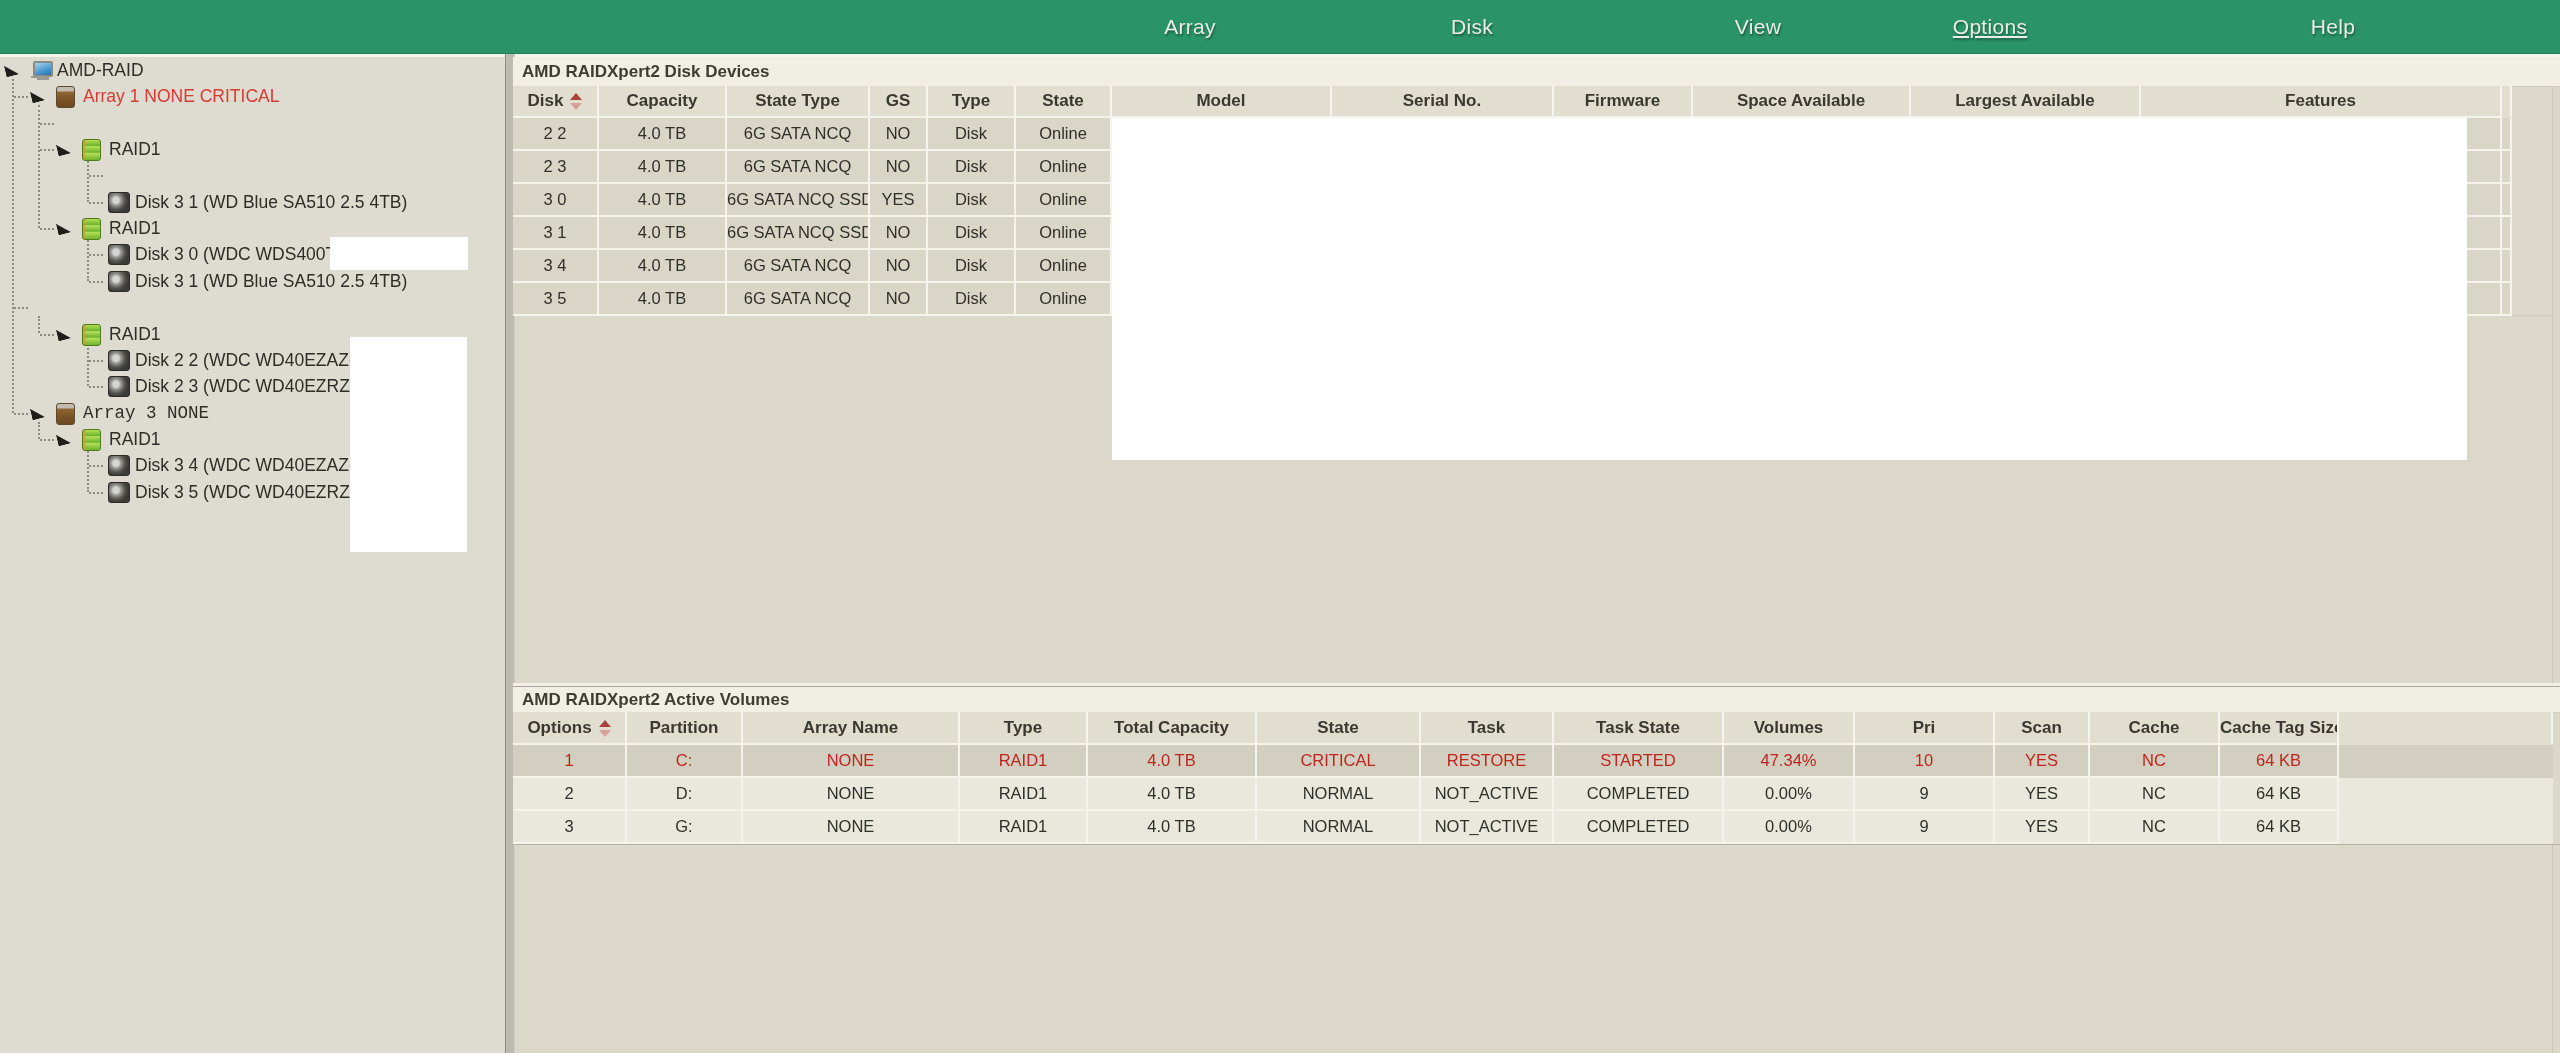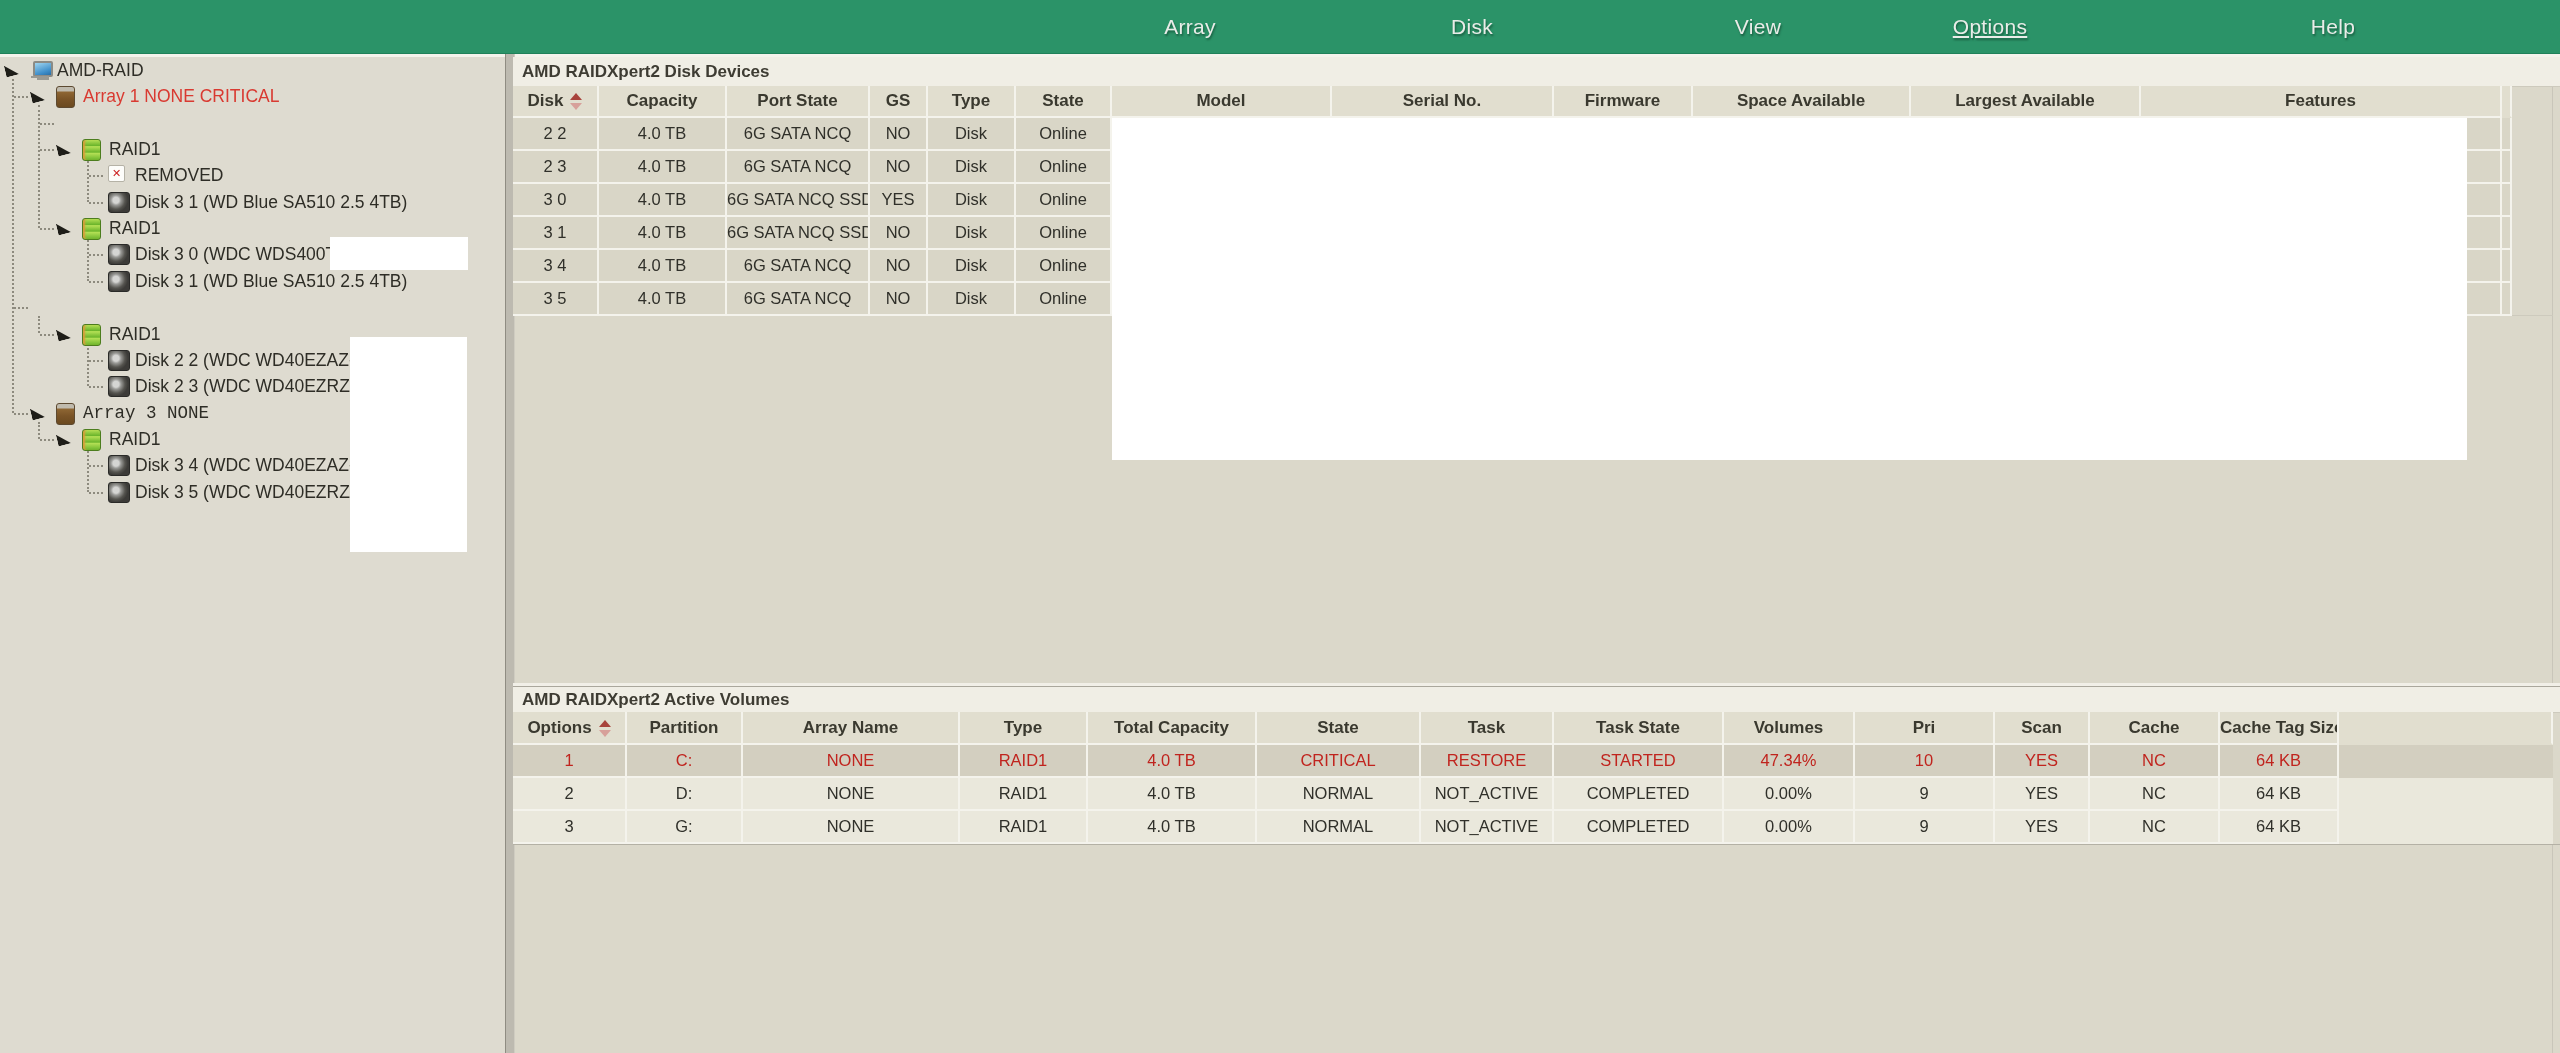--- a/index.html
+++ b/index.html
@@ -135,24 +135,20 @@
     <div class="tree-item" style="top: 26.35px; text-decoration: underline;">
       <div class="expander" style="left: 31px; top: 7px;"></div>
       <div class="ticon ic-array" style="left: 56px; top: 3px;"></div>
       <span class="tree-label critical" style="left: 83px;">Array 1 NONE CRITICAL</span>
     </div>
     <div class="tree-item" style="top: 79.05px;">
       <div class="expander" style="left: 57px; top: 7px;"></div>
       <div class="ticon ic-raid" style="left: 82px; top: 3px;"></div>
       <span class="tree-label" style="left: 109px;">RAID1</span>
     </div>
-    <div class="tree-item" style="top: 105.4px;">
-      <div class="ticon ic-removed" style="left: 108px; top: 3px;"></div>
-      <span class="tree-label" style="left: 135px;">REMOVED</span>
-    </div>
     <div class="tree-item" style="top: 131.75px;">
       <div class="ticon ic-disk" style="left: 108px; top: 3px;"></div>
       <span class="tree-label" style="left: 135px;">Disk 3 1 (WD Blue SA510 2.5 4TB)</span>
     </div>
     <div class="tree-item" style="top: 158.1px;">
       <div class="expander" style="left: 57px; top: 7px;"></div>
       <div class="ticon ic-raid" style="left: 82px; top: 3px;"></div>
       <span class="tree-label" style="left: 109px;">RAID1</span>
     </div>
     <div class="tree-item" style="top: 184.45px;">
@@ -214,21 +210,21 @@
       <col style="width: 139px;">
       <col style="width: 218px;">
       <col style="width: 230px;">
       <col style="width: 361px;">
       <col style="width: 10px;">
     </colgroup>
     <thead>
       <tr>
         <th><span>Disk</span><span class="sort-icon"><div class="sort-up"></div><div class="sort-down"></div></span></th>
         <th><span>Capacity</span></th>
-        <th><span>Port State</span></th>
+        <th><span>State Type</span></th>
         <th><span>GS</span></th>
         <th><span>Type</span></th>
         <th><span>State</span></th>
         <th><span>Model</span></th>
         <th><span>Serial No.</span></th>
         <th><span>Firmware</span></th>
         <th><span>Space Available</span></th>
         <th><span>Largest Available</span></th>
         <th><span>Features</span></th>
         <th class="filler"></th>

